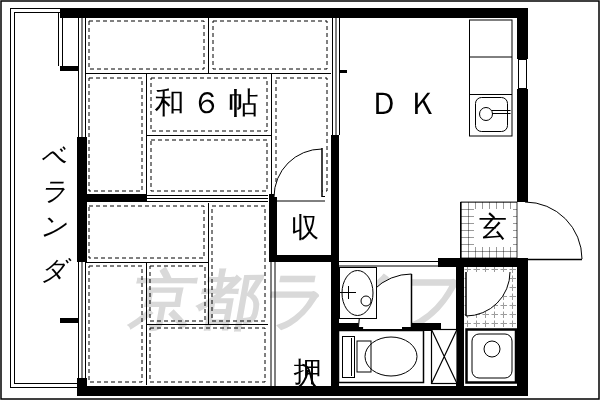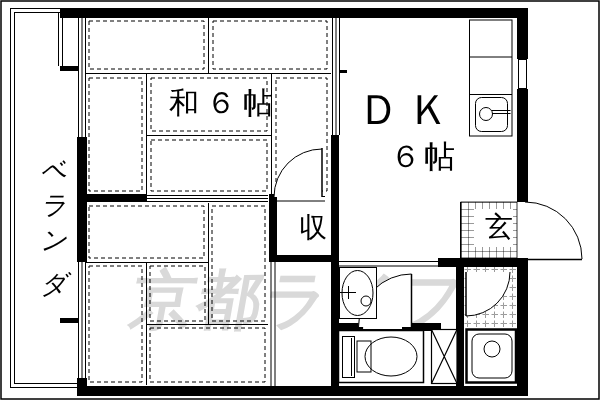--- a/index.html
+++ b/index.html
@@ -1,19 +1,19 @@
 <!DOCTYPE html>
 <html><head>
 <meta charset="utf-8">
 <style>
   html,body{margin:0;padding:0;background:#fff;}
   #plan{position:relative;width:600px;height:400px;background:#fff;overflow:hidden;
         font-family:"Liberation Sans",sans-serif;}
   #plan svg{position:absolute;left:0;top:0;z-index:2;}
-  .label{position:absolute;z-index:3;color:#000;text-align:right;line-height:1.05;
+  .label{position:absolute;z-index:3;color:#000;text-align:center;line-height:1.05;
          font-family:"Liberation Sans",sans-serif;white-space:nowrap;}
   .vtext{writing-mode:vertical-rl;text-orientation:upright;white-space:normal;}
 </style>
 </head>
 <body>
 
 <div id="plan">
 
 <svg width="600" height="400" viewBox="0 0 600 400">
   <defs>
@@ -160,22 +160,21 @@
     <rect x="466.5" y="329.5" width="49.5" height="53" stroke-width="2.5" fill="#fff"></rect>
     <rect x="472" y="334" width="40" height="44" rx="7"></rect>
     <circle cx="492" cy="349" r="8"></circle>
   </g>
 </svg>
 
 <div class="label vtext" style="left:33px;top:112px;width:34px;height:175px;font-size:26px;font-style:italic;letter-spacing:7px;">ベランダ</div>
 
 <div class="label" style="left:140px;top:87px;width:140px;font-size:30px;letter-spacing:7px;">和６帖</div>
 
-<div class="label" style="left:358px;top:88px;width:100px;font-size:42px;letter-spacing:8px;">ＤＫ</div>
-<div class="label" style="left:358px;top:141px;width:100px;font-size:31px;letter-spacing:3px;">６帖</div>
+<div class="label" style="left:358px;top:88px;width:100px;font-size:31px;letter-spacing:8px;">ＤＫ</div>
 
 
 <div class="label" style="left:283px;top:213px;width:44px;font-size:28px;">収</div>
 
 <div class="label vtext" style="left:288px;top:292px;width:34px;height:95px;font-size:28px;letter-spacing:4px;">押入</div>
 
 <div class="label" style="left:473px;top:212px;width:40px;font-size:28px;">玄</div>
 
 </div>
 

